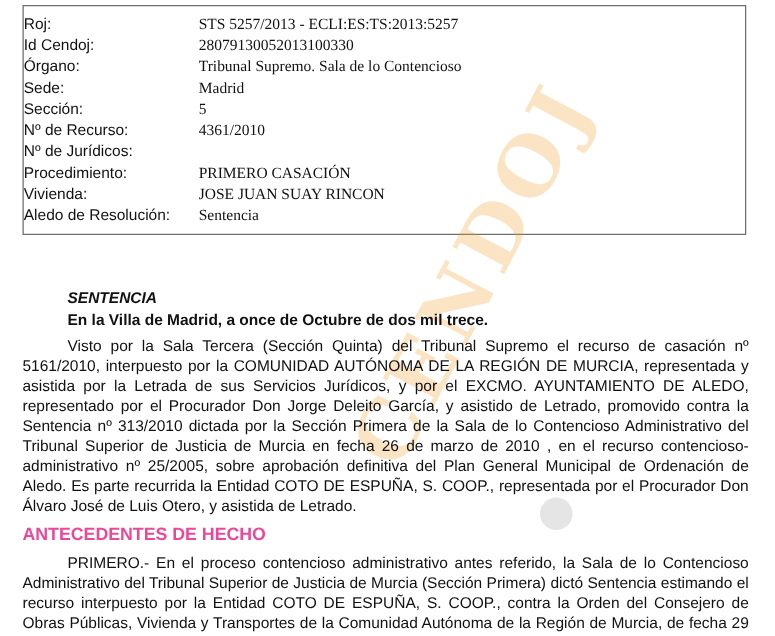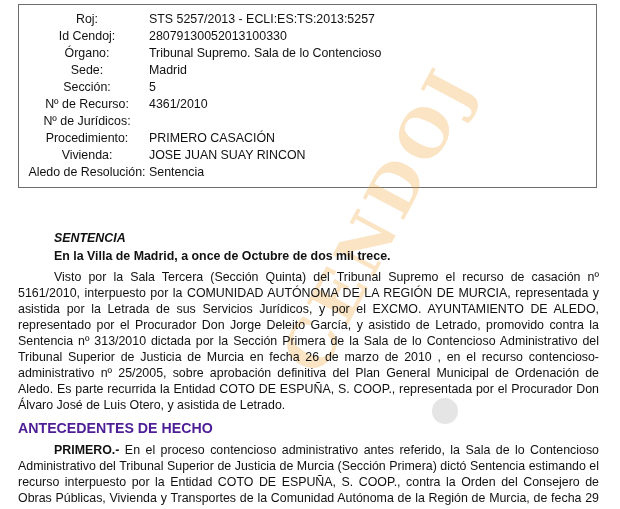--- a/index.html
+++ b/index.html
@@ -30,25 +30,26 @@
     position: absolute;
     left: 0;
     height: 17px;
     line-height: 17px;
     white-space: nowrap;
   }
   .meta-label {
     position: absolute;
     left: 0;
     width: 136px;
-    text-align: center;
+    text-align: left;
   }
   .meta-value {
     position: absolute;
-    left: 130px;
+    left: 140px;
+    font-family: Liberation Serif, serif;
   }
   .body-area {
     position: absolute;
     left: 18px;
     top: 228px;
     width: 581px;
     font-size: 12.4px;
     line-height: 16px;
   }
   .sent-title {
@@ -62,28 +63,28 @@
     margin: 0 0 5px 0;
     text-align: justify;
     text-indent: 36px;
   }
   .p.first {
     margin-bottom: 5px;
     font-weight: bold;
   }
   .section-heading {
     margin: 3px 0 4px 0;
-    color: #4c1d95;
+    color: #ec4899;
     font-weight: bold;
     font-size: 14.2px;
     line-height: 20px;
     height: 20px;
   }
   .p-bold {
-    font-weight: bold;
+    font-weight: normal;
   }
   .watermark {
     position: absolute;
     left: 300px;
     top: 330px;
     font-family: "DejaVu Serif", serif;
     font-weight: bold;
     font-size: 64px;
     letter-spacing: 6px;
     color: #f0a030;

